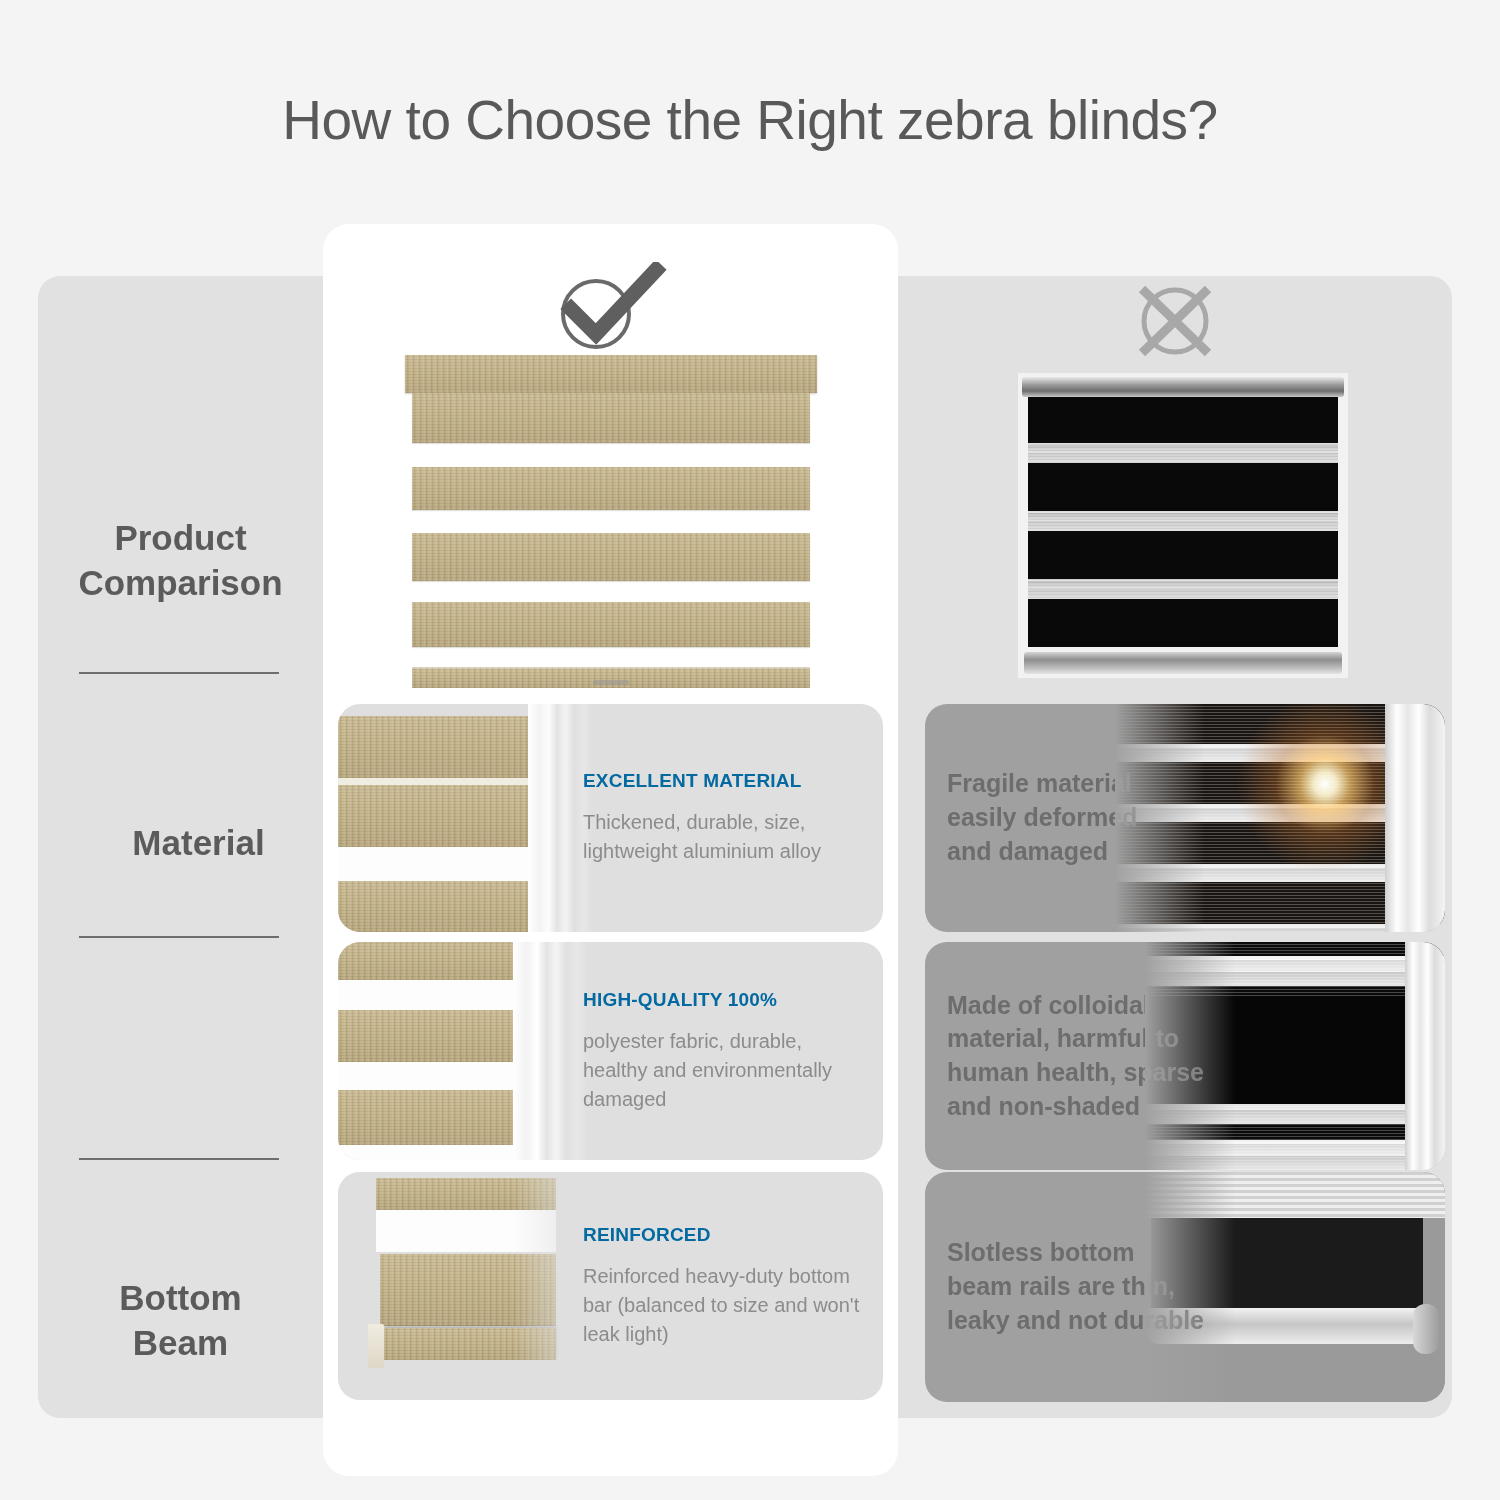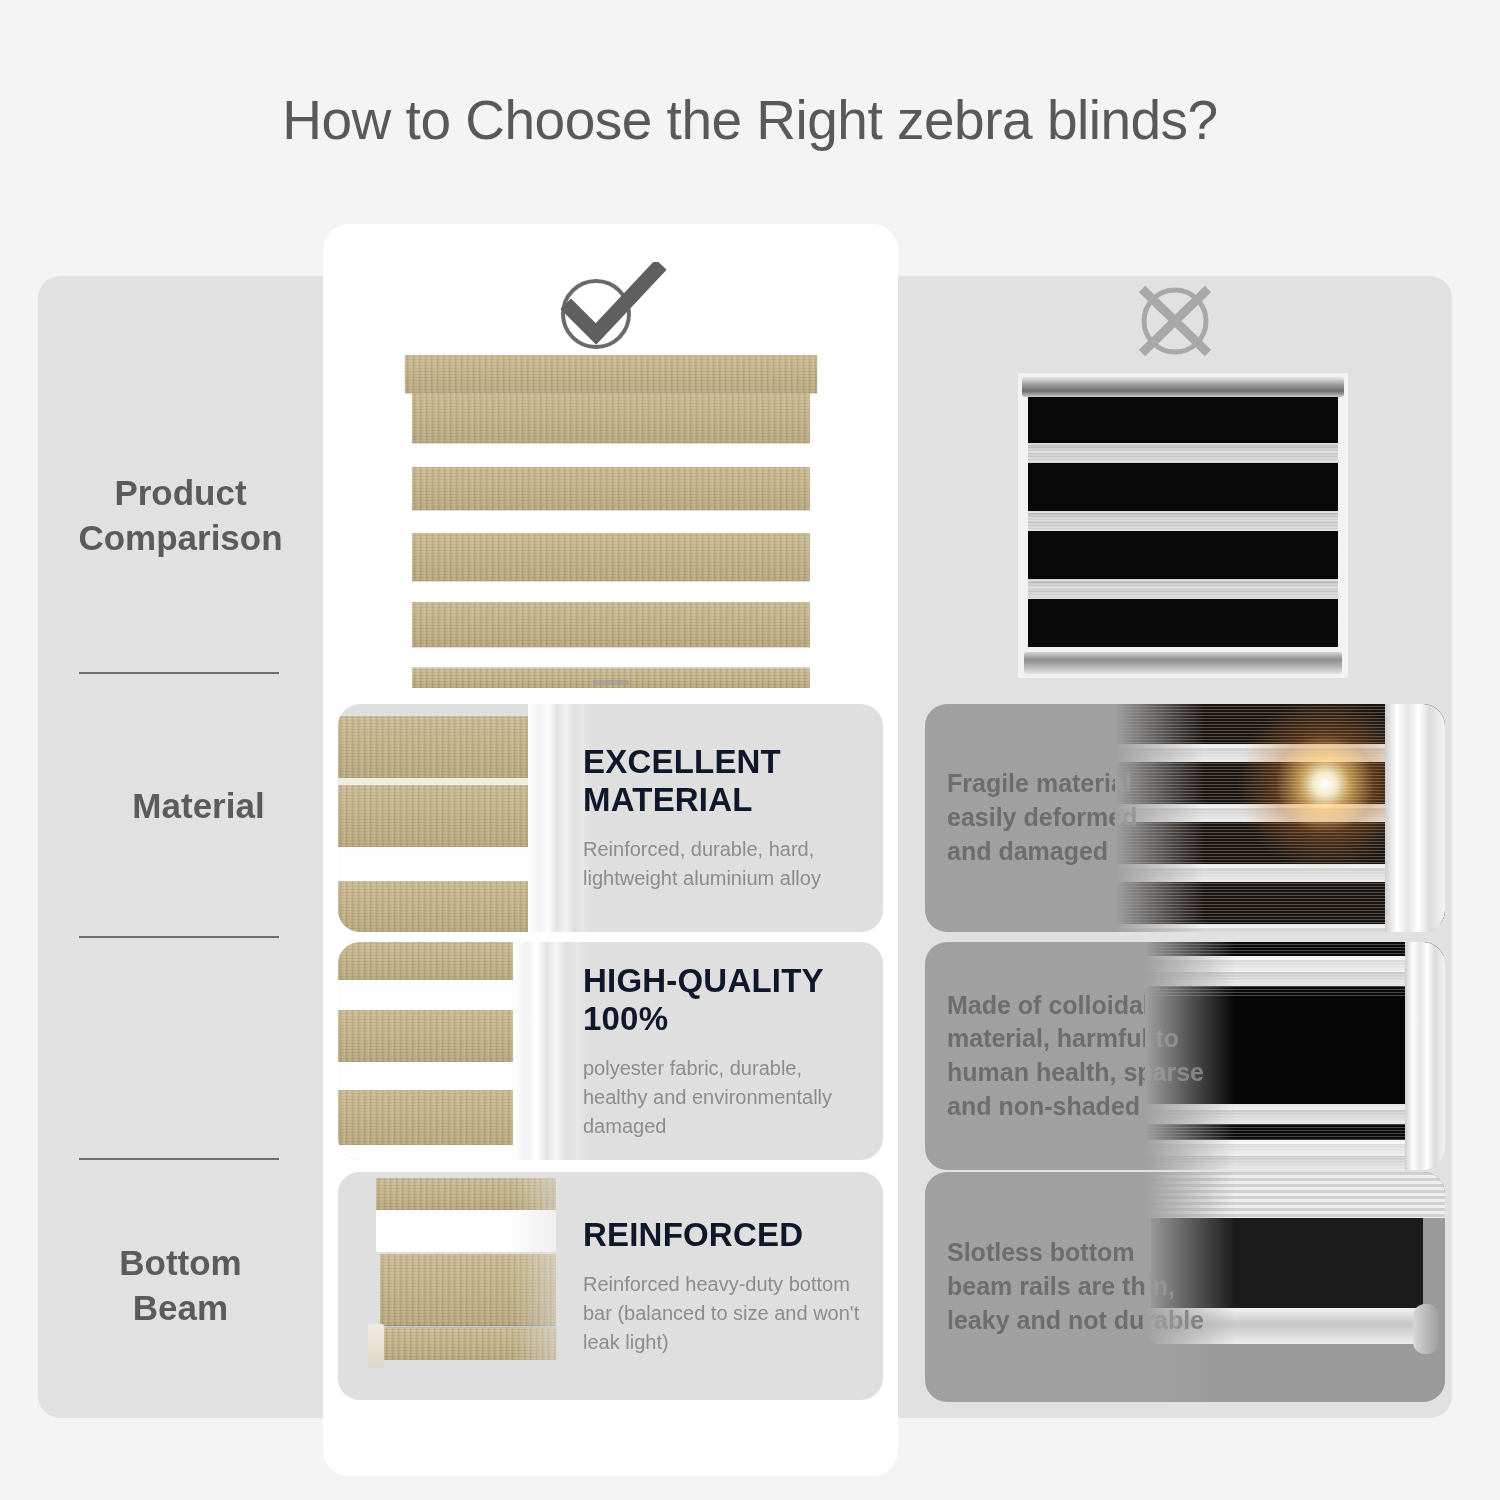--- a/index.html
+++ b/index.html
@@ -55,21 +55,21 @@
     left: 38px;
     width: 285px;
     height: 1142px;
     z-index: 4;
   }
   .side-row {
     position: absolute;
     left: 0;
     width: 285px;
     display: flex;
-    align-items: center;
+    align-items: flex-end;
     justify-content: center;
     text-align: center;
   }
   .side-label {
     font-size: 35px;
     font-weight: bold;
     color: #5b5b5b;
     line-height: 1.28;
   }
   .side-divider {
@@ -199,21 +199,21 @@
     position: absolute; top: 0; right: 0; width: 300px; height: 100%;
     display: flex; flex-direction: column; justify-content: center;
     padding-right: 18px;
   }
   .card-text-pos-left {
     position: absolute; top: 0; left: 22px; width: 270px; height: 100%;
     display: flex; flex-direction: column; justify-content: center;
   }
 
   .feat-title {
-    font-size: 33px; font-weight: bold; color: #0f172a;
+    font-size: 19px; font-weight: bold; color: #0369a1;
     letter-spacing: 0.2px; margin-bottom: 16px;
   }
   .feat-desc {
     font-size: 20px; color: #8c8c8c; line-height: 1.45;
   }
   .neg-text {
     font-size: 25px; font-weight: bold; color: #6d6d6d; line-height: 1.35;
   }
 
   
@@ -350,21 +350,21 @@
       <div style="position:absolute;top:74px;left:0;width:190px;height:7px;background:#efece2;"></div>
       <div class="wood" style="position:absolute;top:81px;left:0;width:190px;height:62px;"></div>
       <div style="position:absolute;top:143px;left:0;width:190px;height:34px;background:#fdfdfd;"></div>
       <div class="wood" style="position:absolute;top:177px;left:0;width:190px;height:51px;"></div>
     </div>
     <div class="pl-frame" style="left:190px;width:65px;"></div>
   </div>
   <div class="fadeR" style="left:205px;right:auto;width:70px;background:linear-gradient(90deg,rgba(223,223,223,0) 0%,rgba(223,223,223,0.9) 100%);"></div>
   <div class="card-text-pos-right">
     <div class="feat-title">EXCELLENT MATERIAL</div>
-    <div class="feat-desc">Reinforced, durable, hard, lightweight aluminium alloy</div>
+    <div class="feat-desc">Thickened, durable, size, lightweight aluminium alloy</div>
   </div>
 </div>
 
 <div class="card card-right" style="top:704px;height:228px;">
   <div class="pr-photo" style="width:330px;">
     <div class="pr-dark pr-lines"></div>
     <div class="pr-sun" style="top:-20px;right:20px;"></div>
     <div class="pr-winframe"></div>
     <div class="fadeR-grey"></div>
   </div>

